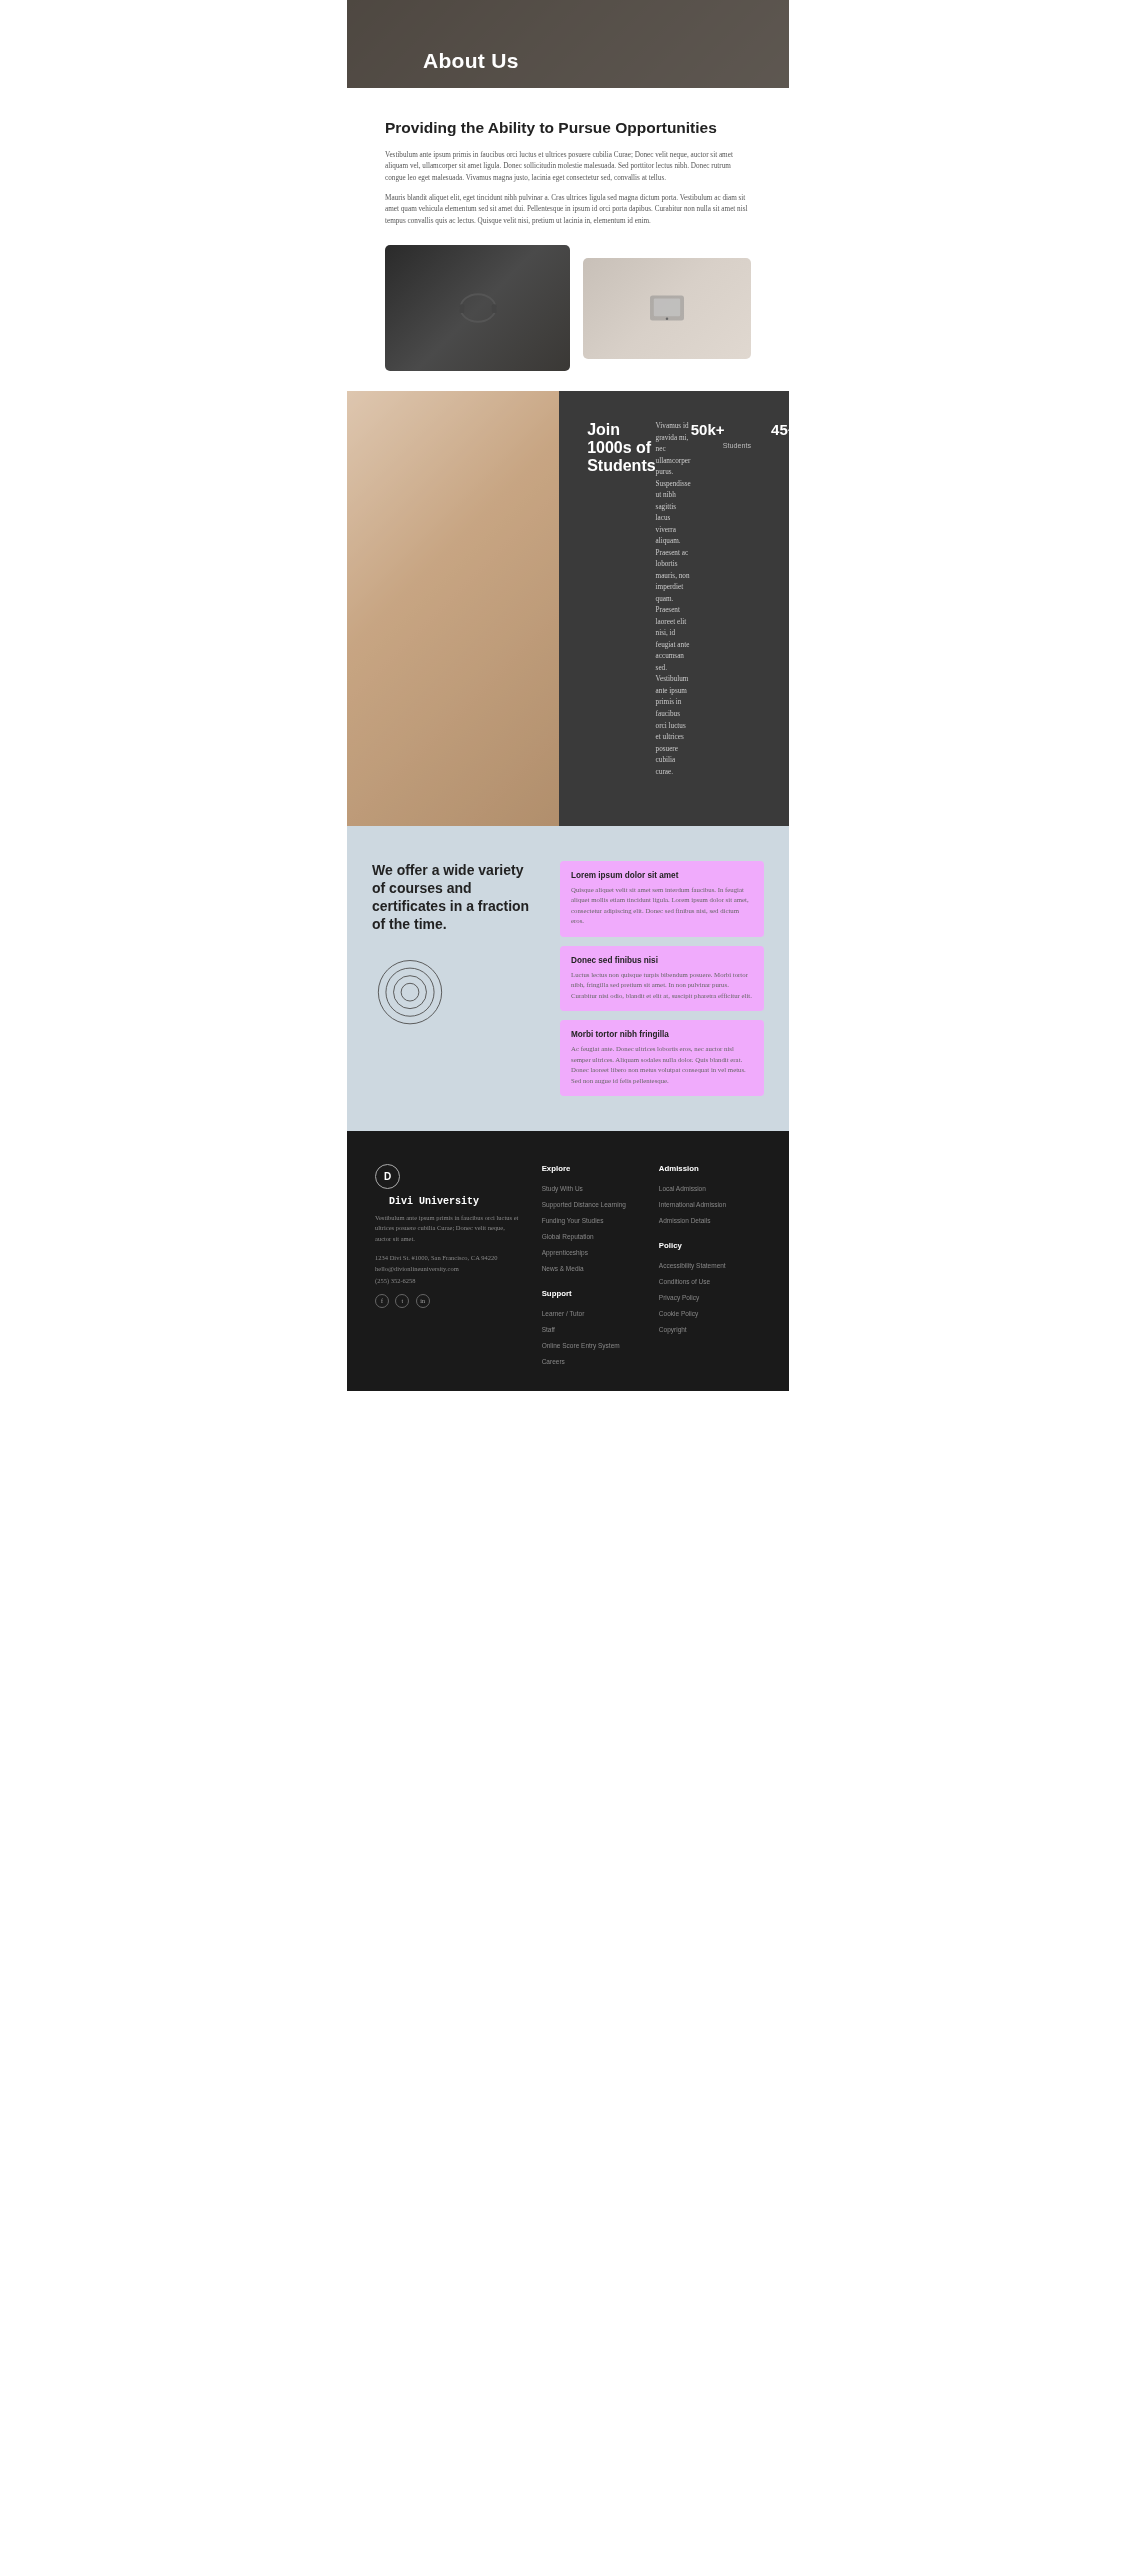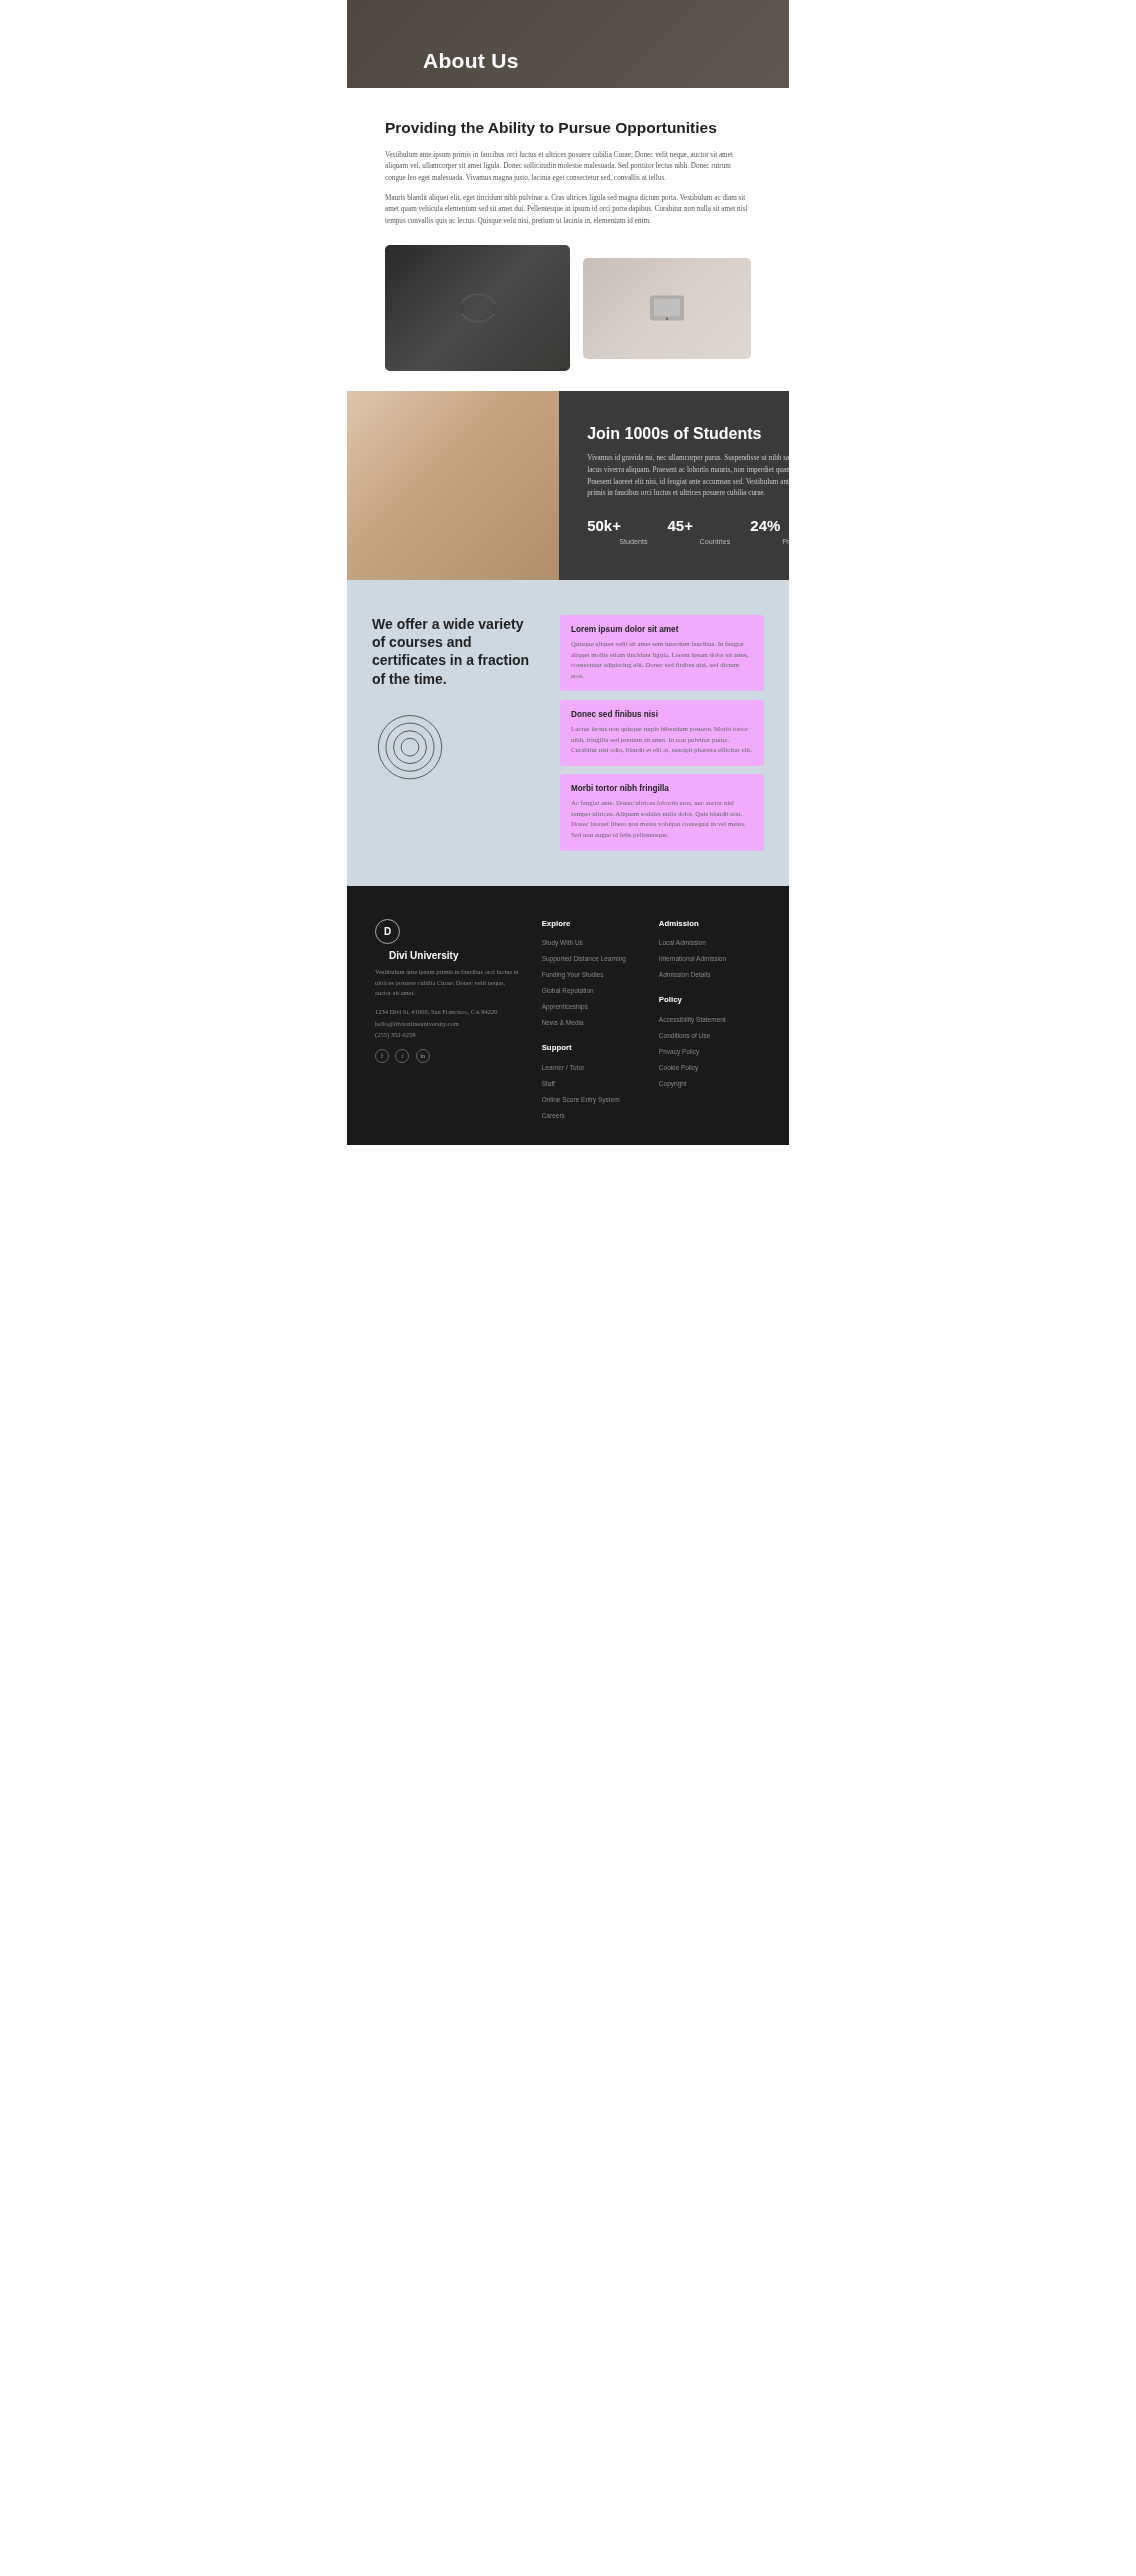--- a/index.html
+++ b/index.html
@@ -98,21 +98,21 @@
     }
     .stats-image-overlay {
       position: absolute;
       inset: 0;
       background: rgba(200,160,120,0.3);
     }
     .stats-content {
       flex: 0 0 52%;
       padding: 30px 28px;
       display: flex;
-      flex-direction: column;
+      flex-direction: row;
       justify-content: center;
     }
     .stats-content h2 {
       color: #fff;
       font-size: 1.6rem;
       font-weight: 700;
       font-family: Arial, sans-serif;
       margin-bottom: 10px;
     }
     .stats-content p {
@@ -215,21 +215,21 @@
     }
     .footer-logo span {
       color: #fff;
       font-weight: 700;
       font-family: Arial, sans-serif;
       font-size: 1rem;
     }
     .footer-brand h3 {
       color: #fff;
       font-size: 1rem;
-      font-family: Liberation Sans, sans-serif;
+      font-family: Liberation Mono, monospace;
       font-weight: 700;
       margin-bottom: 6.3px;
       padding-left: 14px;
     }
     .footer-brand p {
       font-size: 0.65rem;
       line-height: 1.6;
       color: #888;
       margin-bottom: 7.6px;
     }

